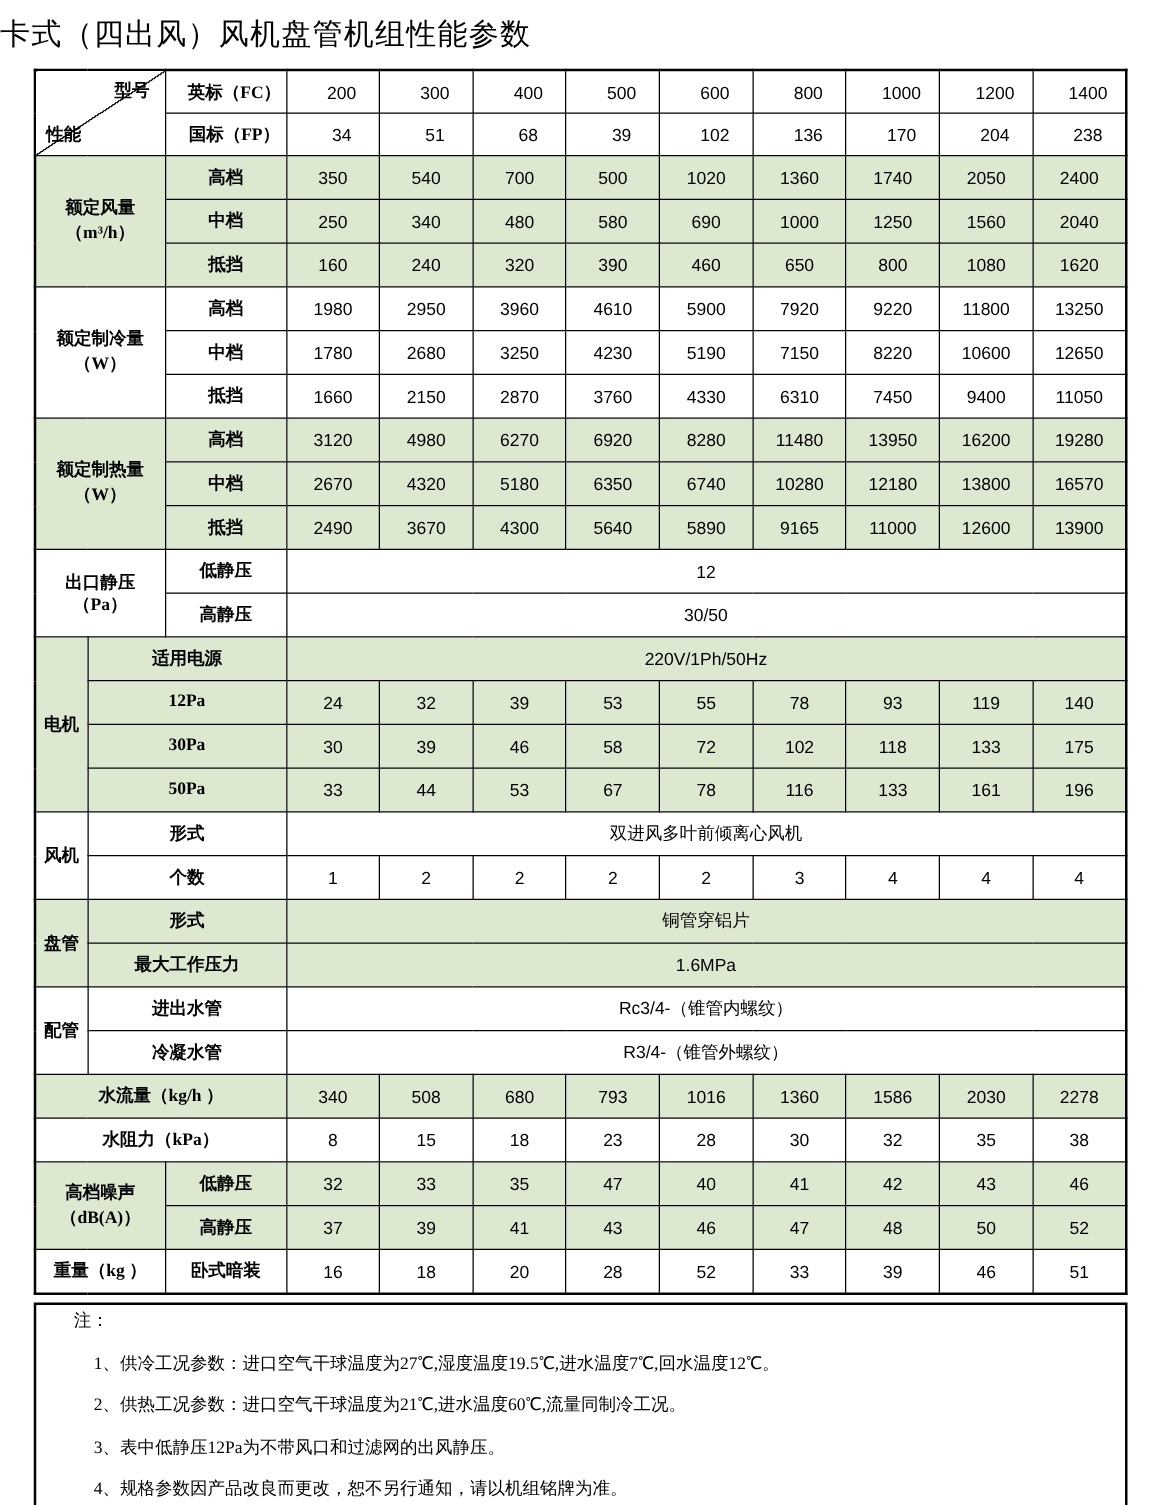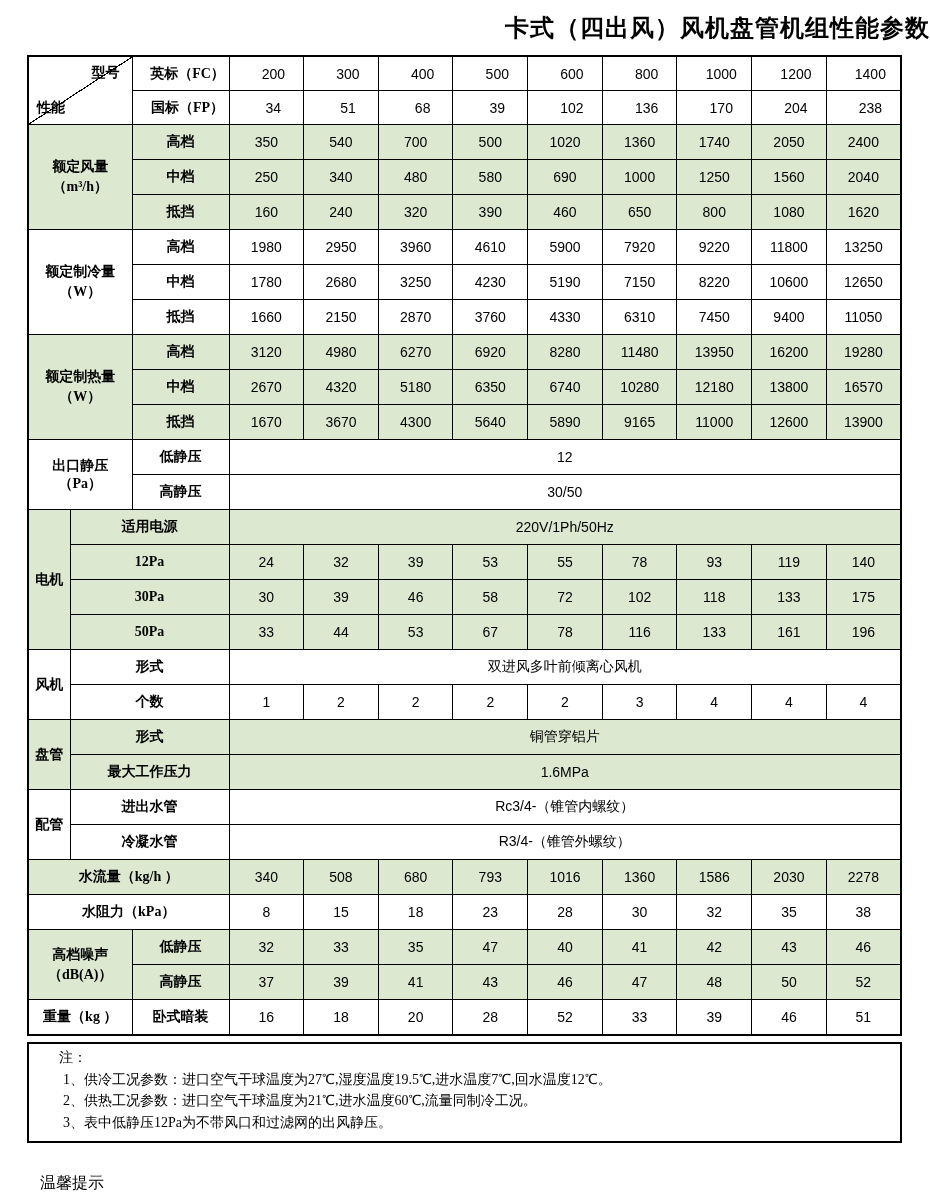--- a/index.html
+++ b/index.html
@@ -1,22 +1,22 @@
 <!DOCTYPE html>
 <html style="--g: #dde8d1;"><head>
 <meta charset="utf-8">
 <style>
   html,body{margin:0;padding:0;}
   body{
     width:930px;height:1204px;background:#fff;color:#000;
     font-family:"Liberation Serif",serif;overflow:hidden;position:relative;
   }
   h1{
-    margin:13px 0 0;font-size:24px;line-height:30px;text-align:right;
-    font-weight:bold;font-family:"Liberation Sans",sans-serif;letter-spacing:1px;
+    margin:13px 0 0;font-size:24px;line-height:30px;text-align:left;
+    font-weight:normal;font-family:"Liberation Sans",sans-serif;letter-spacing:1px;
   }
   table{
     border-collapse:collapse;table-layout:fixed;width:875px;
     margin:12px 0 0 27px;border:2px solid #000;
   }
   td{
     border:1px solid #000;text-align:center;vertical-align:middle;
     padding:0 2px;font-size:14px;height:34px;overflow:hidden;background:#fff;
   }
   tr.h33 td{height:33px;padding-left:16px;}
@@ -30,21 +30,21 @@
       transparent 49.5%, #000 49.5%, #000 50.5%, transparent 50.5%);
   }
   .diag-tr{position:absolute;top:7px;right:12px;font-weight:bold;}
   .diag-bl{position:absolute;bottom:7px;left:8px;font-weight:bold;text-align:right;}
   .notes{
     box-sizing:border-box;width:875px;margin:6px 0 0 27px;
     border:2px solid #000;padding:5px 10px 6px 30px;
     font-size:14px;line-height:17.5px;
   }
   .notes .nh{margin:0;}
-  .notes .nl{margin:4px;}
+  .notes .nl{margin:16px;}
   .notice{margin:12px 0 0 40px;font-family:"Liberation Sans",sans-serif;width:852px;}
   .notice-h{font-size:16px;font-weight:400;margin-top:30px;}
   .notice-b{font-size:17px;line-height:32px;margin:8px 0 0;text-align:justify;}
 </style>
 </head>
 <body>
 
 <h1>卡式（四出风）风机盘管机组性能参数</h1>
 
 <table>
@@ -192,21 +192,21 @@
         <td class="val">5180</td>
         <td class="val">6350</td>
         <td class="val">6740</td>
         <td class="val">10280</td>
         <td class="val">12180</td>
         <td class="val">13800</td>
         <td class="val">16570</td>
       </tr>
     <tr class="g">
       <td class="lbl">抵挡</td>
-    <td class="val">1670</td>
+    <td class="val">2490</td>
         <td class="val">3670</td>
         <td class="val">4300</td>
         <td class="val">5640</td>
         <td class="val">5890</td>
         <td class="val">9165</td>
         <td class="val">11000</td>
         <td class="val">12600</td>
         <td class="val">13900</td>
       </tr>
 
@@ -366,18 +366,19 @@
         <td class="val">51</td>
       </tr>
   </tbody>
 </table>
 
 <div class="notes">
   <div class="nh">注：</div>
   <div class="nl">1、供冷工况参数：进口空气干球温度为27℃,湿度温度19.5℃,进水温度7℃,回水温度12℃。</div>
   <div class="nl">2、供热工况参数：进口空气干球温度为21℃,进水温度60℃,流量同制冷工况。</div>
   <div class="nl">3、表中低静压12Pa为不带风口和过滤网的出风静压。</div>
+  <div class="nl">4、规格参数因产品改良而更改，恕不另行通知，请以机组铭牌为准。</div>
 </div>
 
 <div class="notice">
   <div class="notice-h">温馨提示</div>
   <p class="notice-b">本网站内所有价格、规格参数仅供参考，下单之前请与公司客服联系确认！由于公司产品不断改良创新，因此产品的型号，规格和参数如有变动，恕不另行通知，敬请注意和谅解，谢谢合作！</p>
 </div>
 
 </body></html>

